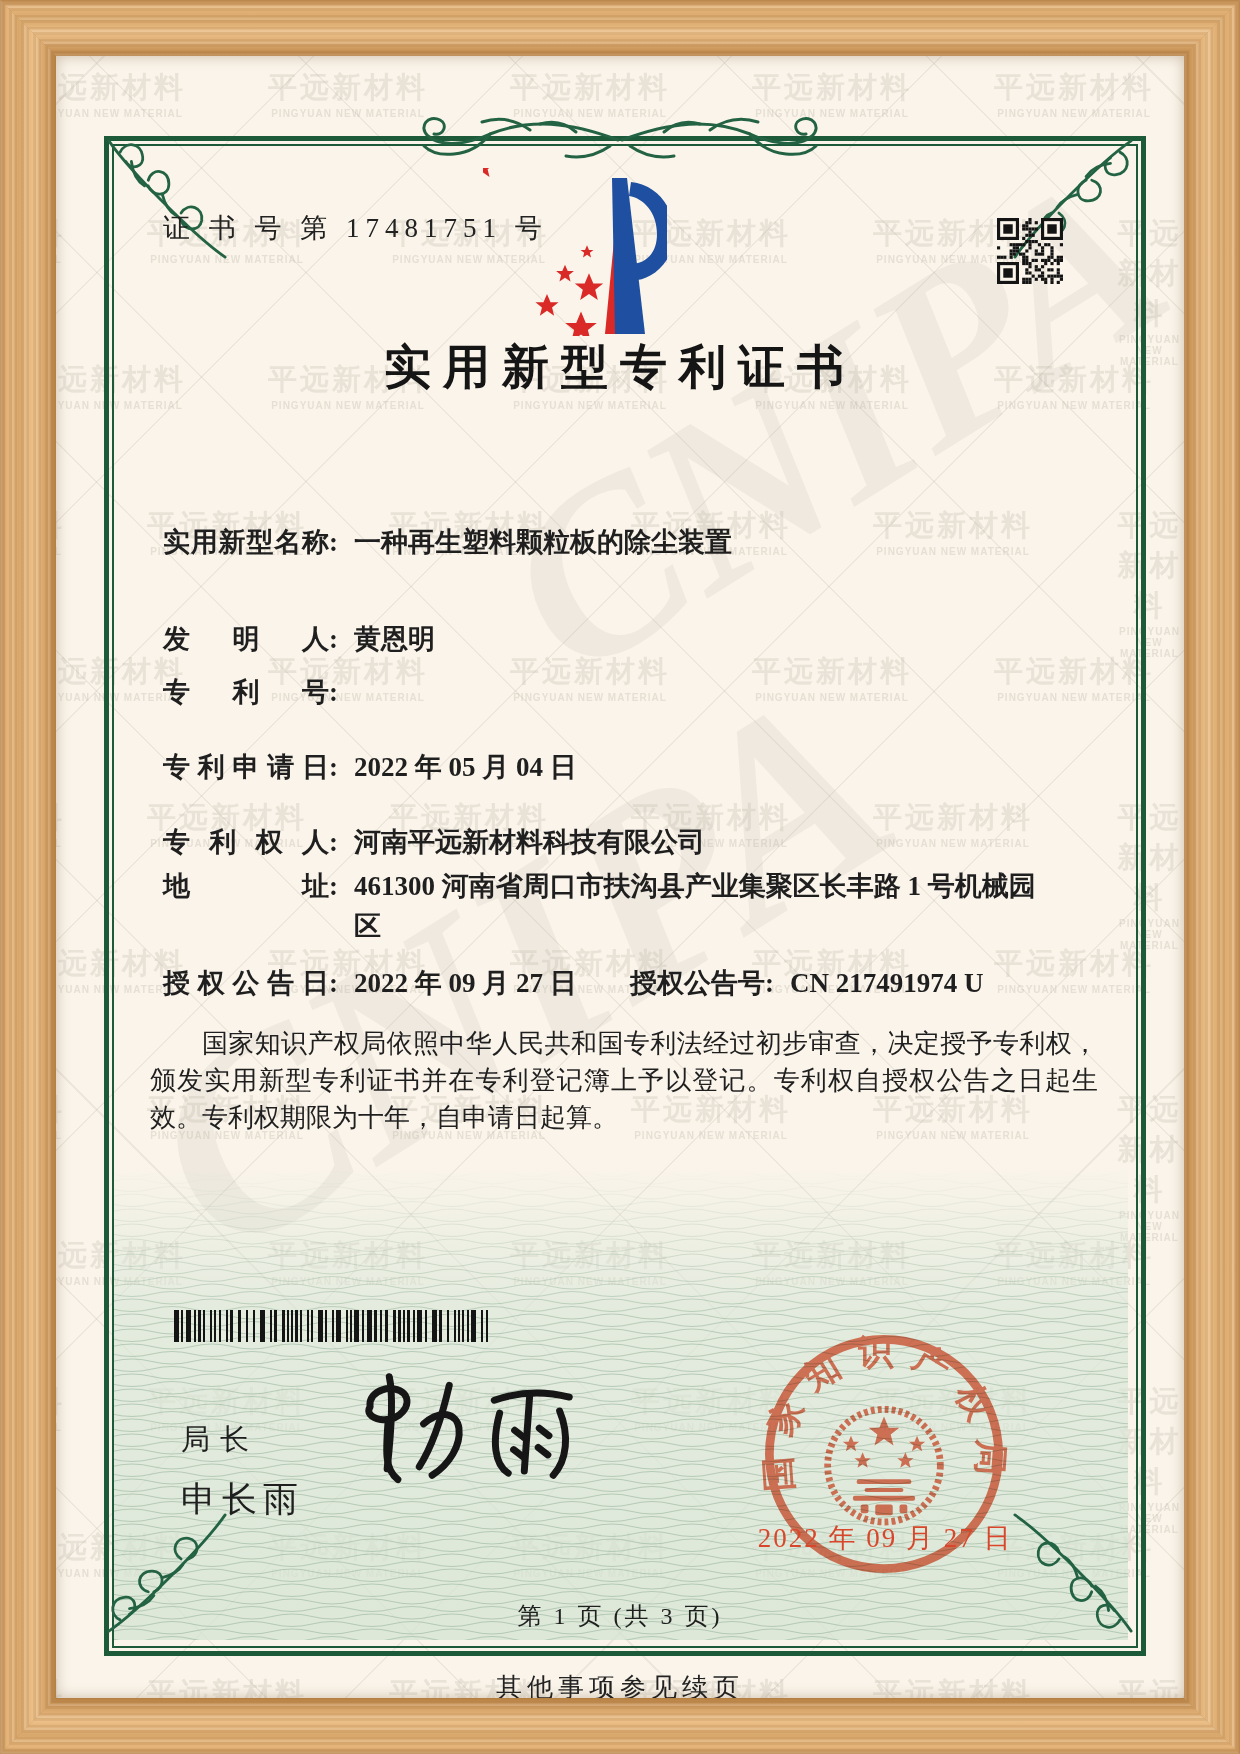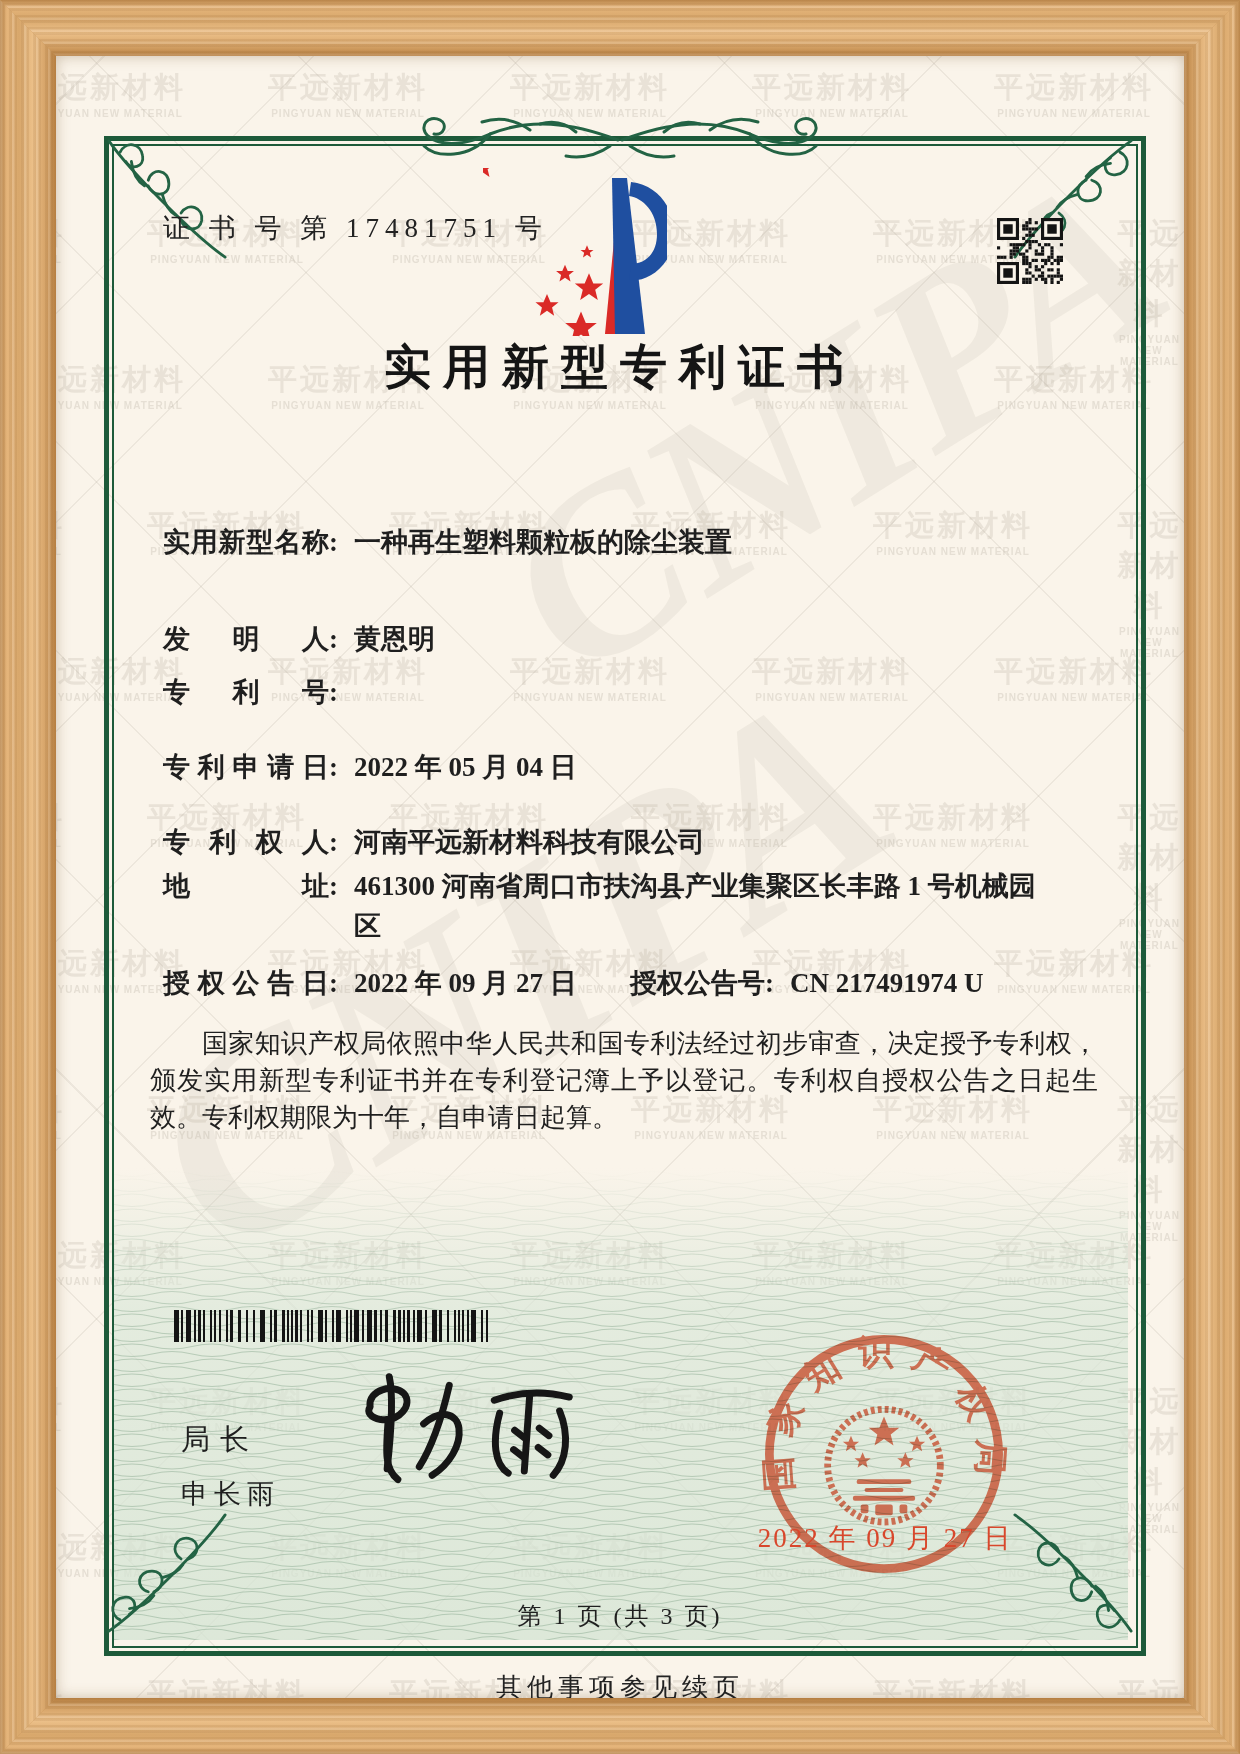--- a/index.html
+++ b/index.html
@@ -56,21 +56,21 @@
   .title{left:0;top:336px;width:1240px;text-align:center;font-size:47px;font-weight:bold;letter-spacing:12px;color:#151515;}
   .frow{left:163px;width:930px;display:flex;font-size:27px;line-height:40px;font-weight:bold;}
   .flabel{display:inline-block;width:166px;text-align:justify;text-align-last:justify;flex:0 0 166px;}
   .fcolon{flex:0 0 auto;}
   .fvalue{margin-left:16px;}
   .addr-value{width:690px;}
   .grant2{position:absolute;left:467px;top:0;display:flex;font-size:27px;line-height:40px;}
   .body-par{left:150px;width:948px;font-size:26px;line-height:37px;text-align:justify;}
   .body-par p{margin:0;text-indent:2em;}
   .sig-title{left:181px;top:1420px;font-size:29px;letter-spacing:10px;}
-  .sig-name{left:181px;top:1476px;font-size:27px;letter-spacing:6px;}
+  .sig-name{left:181px;top:1476px;font-size:35px;letter-spacing:6px;}
   .page-footer{left:0;top:1600px;width:1240px;text-align:center;font-size:24px;letter-spacing:3px;}
   .cont-note{left:0;top:1670px;width:1240px;text-align:center;font-size:26px;letter-spacing:5px;color:#222;}
   .seal-date{left:735px;top:1520px;width:300px;text-align:center;font-size:27px;color:#d8472c;letter-spacing:2px;font-weight:500;}
   .seal-wrap{left:748px;top:1318px;mix-blend-mode:multiply;}
   .sig-wrap{left:355px;top:1366px;}
 </style>
 </head>
 <body>
 
 <div class="page">

